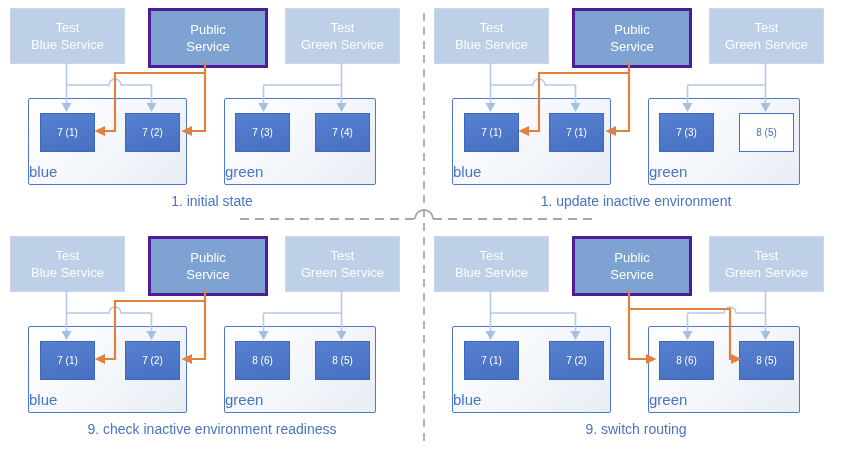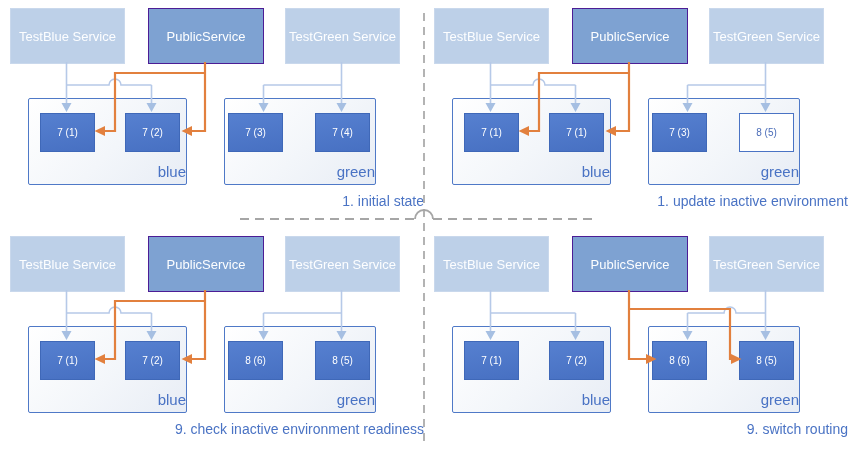--- a/index.html
+++ b/index.html
@@ -1,41 +1,41 @@
 <!DOCTYPE html>
 <html><head>
 <meta charset="utf-8">
 <style>
   html,body{margin:0;padding:0;background:#fff}
   .canvas{position:relative;width:848px;height:456px;background:#fff;
           font-family:"Liberation Sans", sans-serif;overflow:hidden}
   .panel{position:absolute;width:424px;height:228px}
   .p-tl{left:0;top:0}.p-tr{left:424px;top:0}.p-bl{left:0;top:228px}.p-br{left:424px;top:228px}
 
-  .svc{position:absolute;top:8px;width:113px;height:54px;display:flex;flex-direction:row;
+  .svc{position:absolute;top:8px;width:113px;height:54px;display:flex;flex-direction:column;
        align-items:center;justify-content:center;color:#fdfeff;font-size:13px;line-height:17px;
        text-align:left}
   .svc.light{background:#bdd0e8;border:1px solid #c9d8ec}
-  .svc.mid{background:#7ea2d2;border:1px solid #4c1d95}
+  .svc.mid{background:#7ea2d2;border:3px solid #4c1d95}
   .s1{left:10px}.s2{left:148px;width:114px}.s3{left:285px}
 
   .env{position:absolute;top:98px;height:85px;border:1px solid #4f79c7;border-radius:2px;
        background:linear-gradient(135deg,#ffffff,#f3f6fa 55%,#e8edf5)}
   .env-blue{left:28px;width:157px}
   .env-green{left:224px;width:150px}
-  .env-label{position:absolute;bottom:4px;left:0;right:0;text-align:right;color:#4a73c4;font-size:15px}
+  .env-label{position:absolute;bottom:4px;left:0;right:0;text-align:left;color:#4a73c4;font-size:15px}
 
   .pod{position:absolute;top:113px;width:53px;height:37px;display:flex;align-items:center;
        justify-content:center;color:#fff;font-size:10px;
        background:linear-gradient(170deg,#5680d0,#4770c2);border:1px solid #3f68b8}
   .pod.outlined{background:#fff;border:1px solid #4a73c4;color:#4a6cb8}
-  .pp1{left:40px}.pp2{left:125px}.pp3{left:228px}.pp4{left:315px}
+  .pp1{left:40px}.pp2{left:125px}.pp3{left:235px}.pp4{left:315px}
 
   .wires{position:absolute;left:0;top:0;pointer-events:none}
-  .caption{position:absolute;top:193px;left:0;width:100%;text-align:right;color:#4a73c4;font-size:14px}
+  .caption{position:absolute;top:193px;left:0;width:100%;text-align:center;color:#4a73c4;font-size:14px}
   .divider{position:absolute;left:0;top:0;pointer-events:none}
 </style>
 </head>
 <body>
 
 <div class="canvas">
 
   <section class="panel p-tl">
     <div class="svc light s1">
       <span>Test</span>

